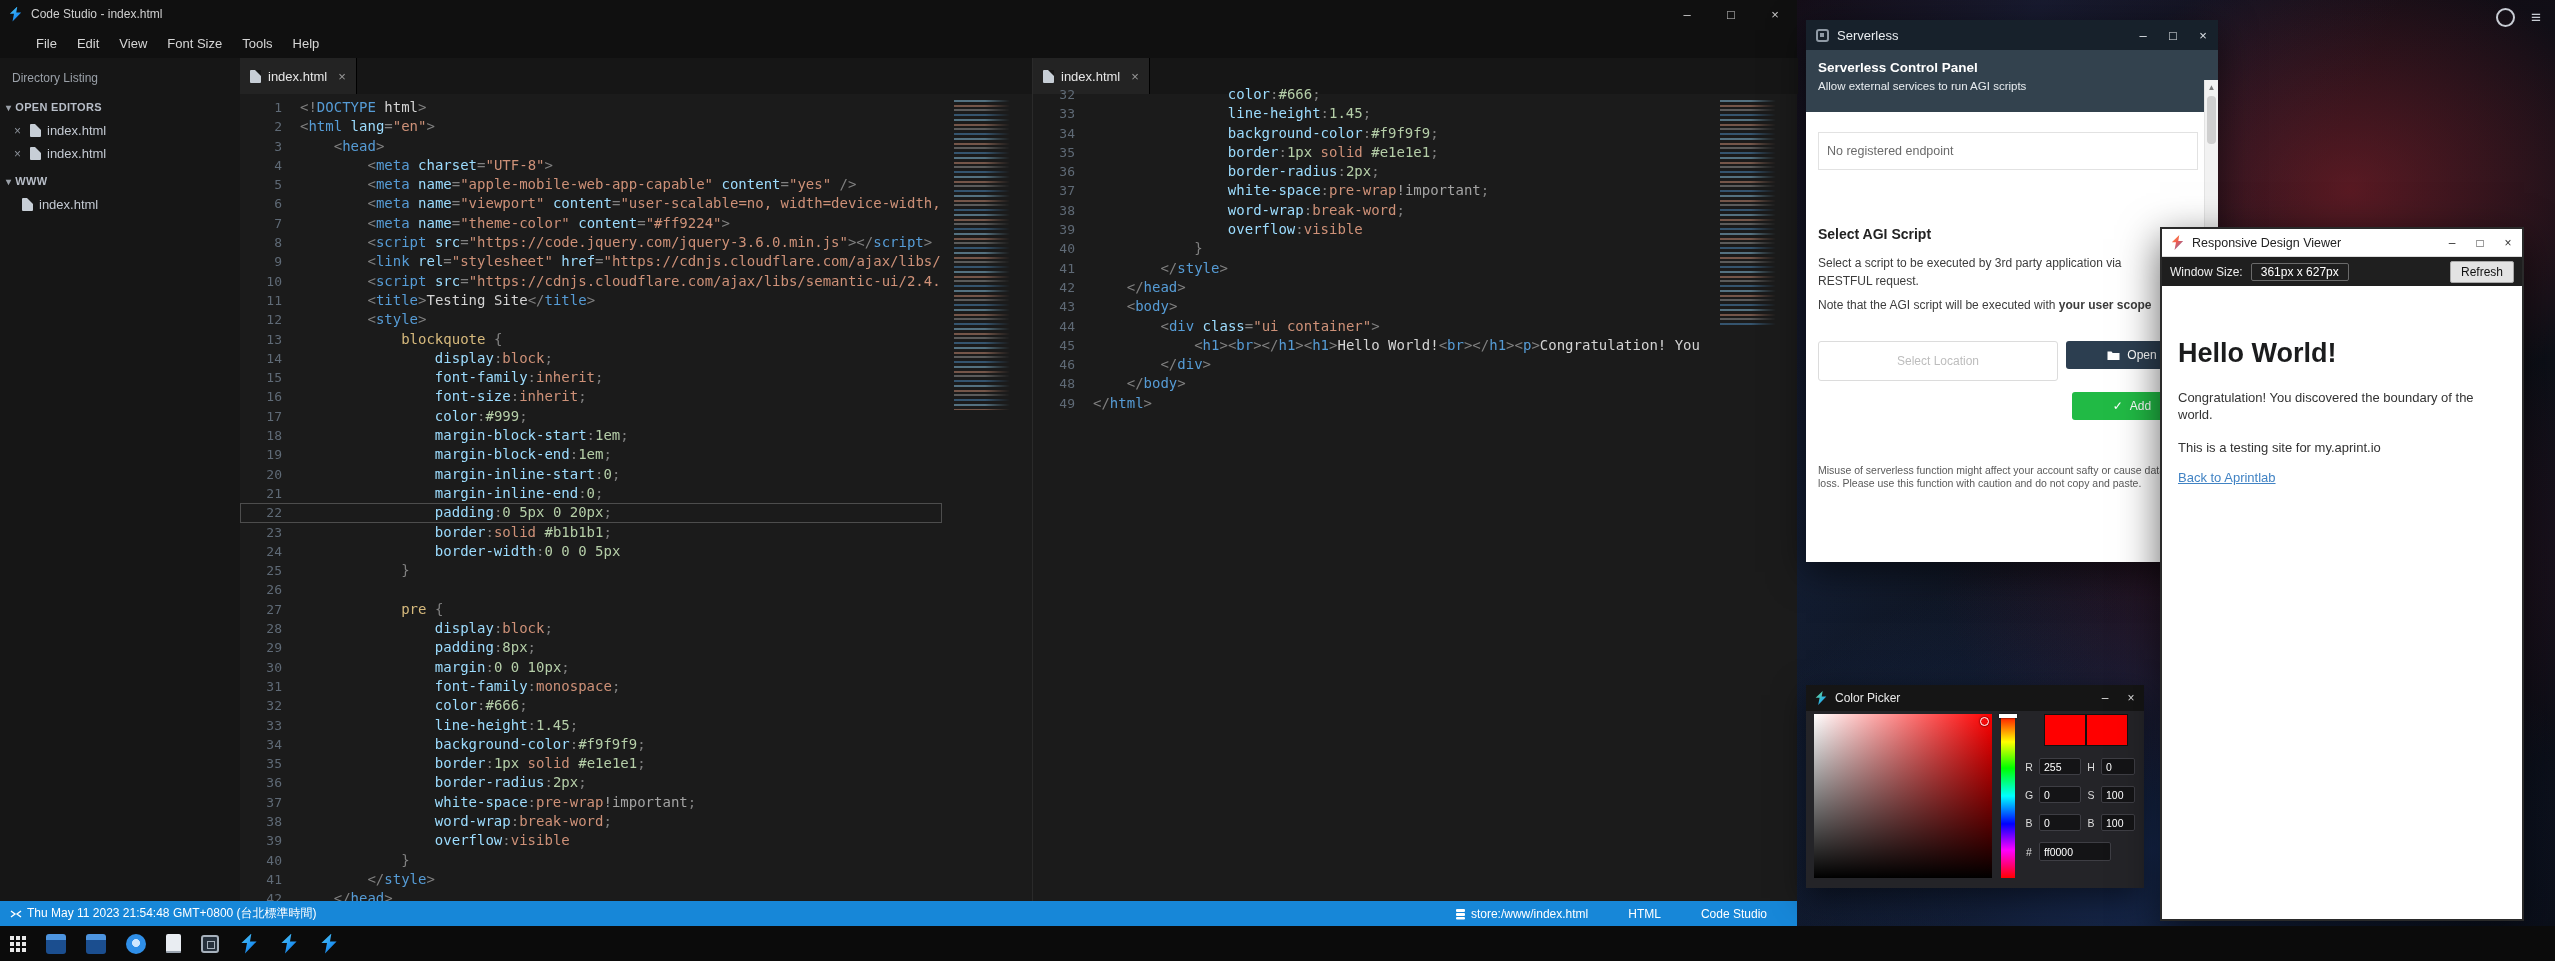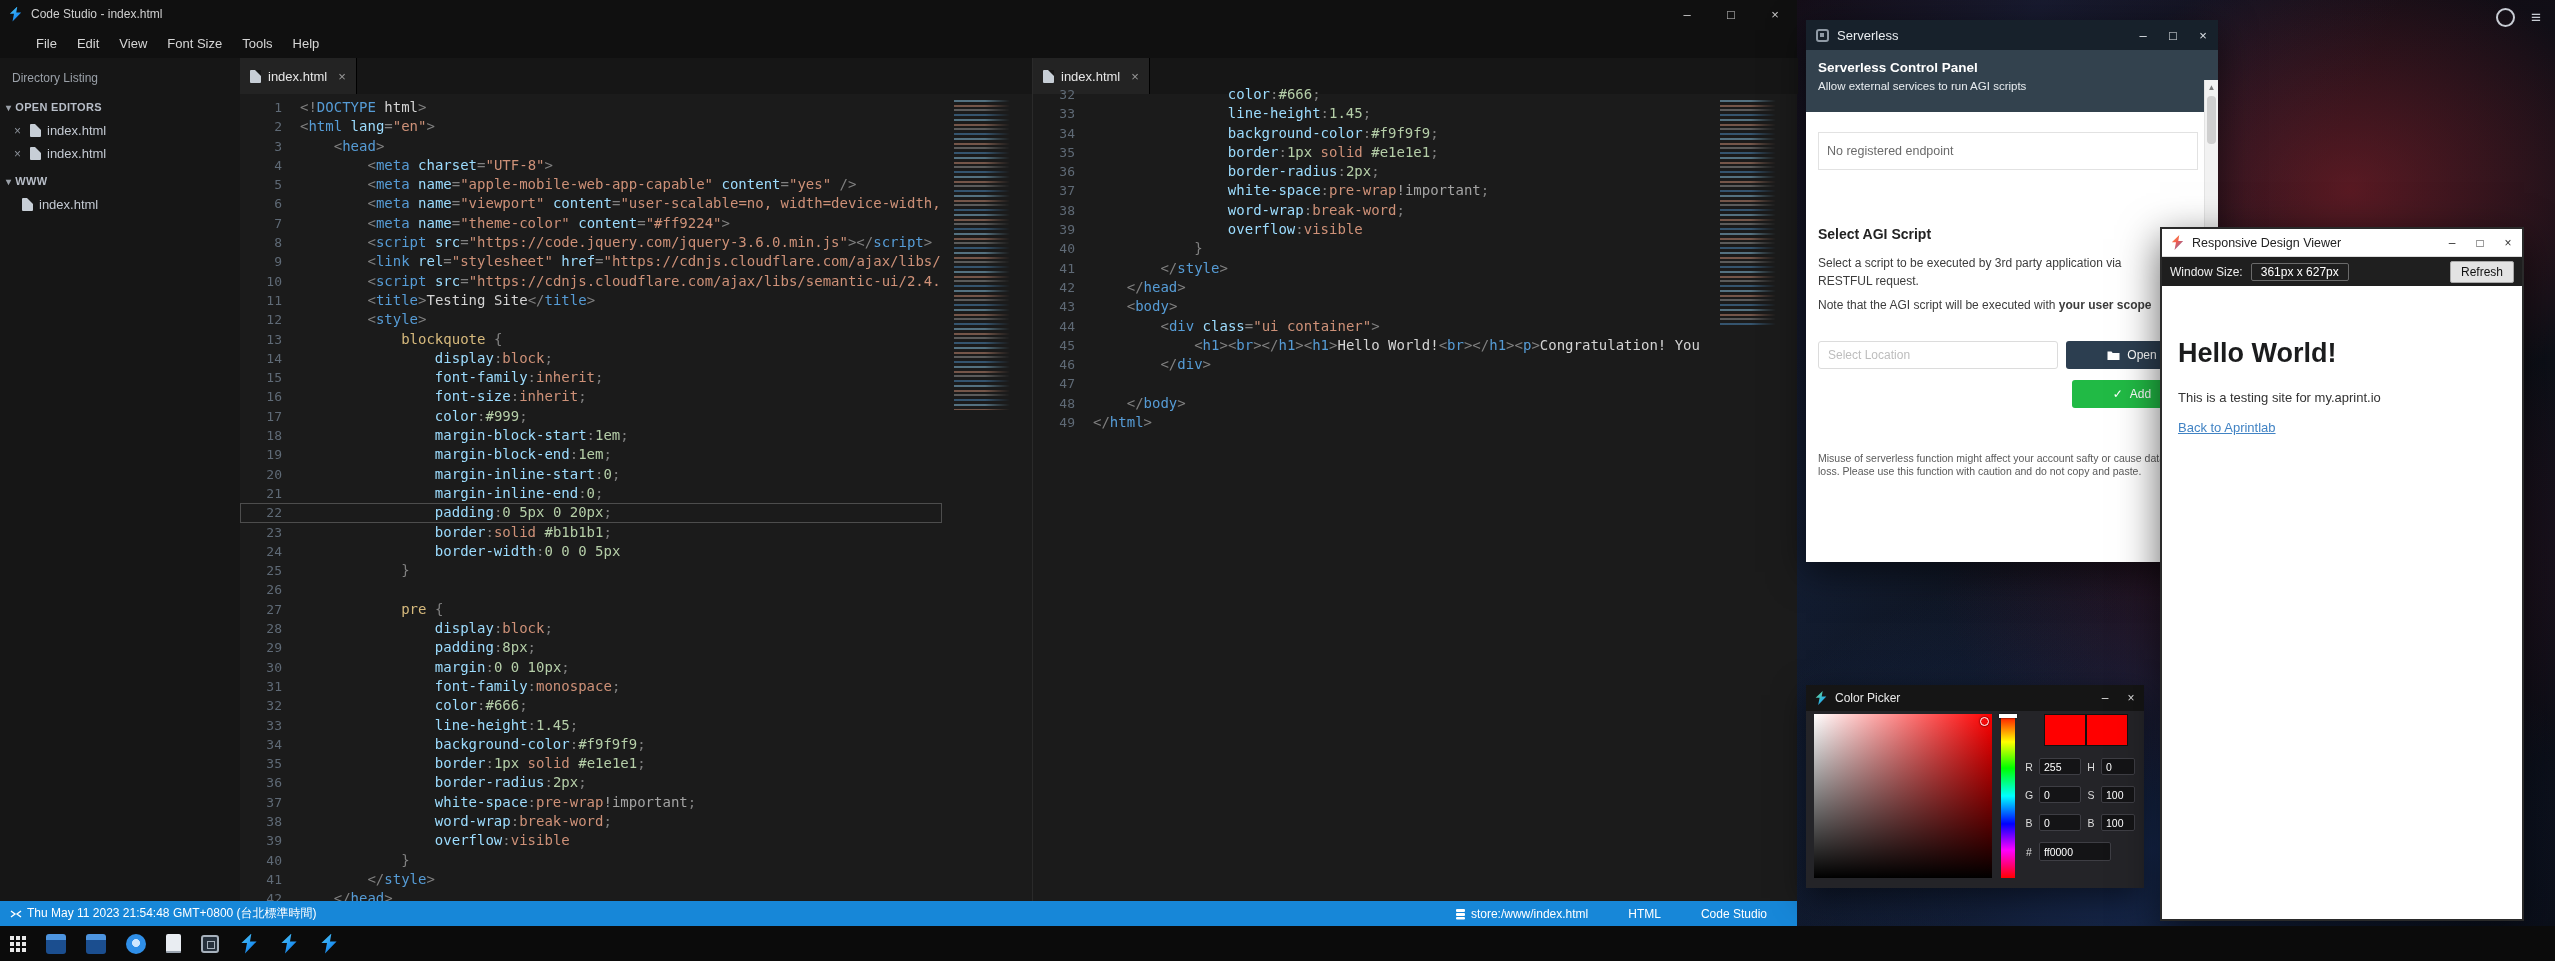--- a/index.html
+++ b/index.html
@@ -90,21 +90,21 @@
   .sl-head .h{font-size:13.5px;font-weight:bold;}
   .sl-head .s{font-size:11.5px;margin-top:5px;color:#e8ecef;}
   .sl-table{margin:20px 20px 0 12px;border-collapse:collapse;width:calc(100% - 32px);font-size:12.5px;color:#333;}
   .sl-table th{border:1px solid #e2e2e2;text-align:left;padding:7px 8px;font-weight:bold;}
   .sl-table td{border:1px solid #e2e2e2;padding:11px 8px;color:#6b6b6b;}
   .sl-section{margin:56px 20px 0 12px;}
   .sl-section h3{margin:0;font-size:14px;color:#222;}
   .sl-p{font-size:12px;color:#3c3c3c;line-height:18px;width:355px;margin-top:12px;}
   .sl-p + .sl-p{margin-top:6px;}
   .sl-form{display:flex;gap:8px;margin-top:27px;}
-  .sl-input{flex:1;height:28px;border:1px solid #dcdcdc;border-radius:3px;padding:0 9px;font-size:12px;color:#c2410c;box-sizing:border-box;background:#fff;}
+  .sl-input{flex:1;height:40px;border:1px solid #dcdcdc;border-radius:3px;padding:0 9px;font-size:12px;color:#c2410c;box-sizing:border-box;background:#fff;text-align:center;}
   .sl-input::placeholder{color:#bdbdbd;}
   .btn-open{flex:none;width:132px;height:28px;background:#2c3e50;color:#fff;border:none;border-radius:3px;font-size:12px;display:flex;align-items:center;justify-content:center;gap:7px;}
   .addrow{display:flex;margin-top:11px;}
   .btn-add{margin-left:auto;margin-right:6px;width:120px;height:28px;background:#21ba45;color:#fff;border:none;border-radius:3px;font-size:12px;display:flex;align-items:center;justify-content:center;gap:7px;}
   .sl-warn{margin:44px 20px 0 12px;font-size:10.5px;color:#5a5a5a;line-height:13px;width:370px;}
   .sl-scroll{position:absolute;right:0;top:30px;bottom:0;width:13px;background:#f2f2f2;border-left:1px solid #e3e3e3;}
   .sl-scroll .arrow{display:block;text-align:center;color:#7a7a7a;font-size:8px;padding-top:3px;}
   .sl-scroll .thumb{position:absolute;left:2px;right:2px;top:16px;height:48px;background:#cfcfcf;border-radius:4px;}
   
   .rdv-win{position:absolute;left:2160px;top:227px;width:364px;height:694px;background:#fff;border:2px solid #2a2a2a;box-sizing:border-box;box-shadow:0 12px 38px rgba(0,0,0,.6);z-index:20;}
@@ -264,21 +264,20 @@
                 <div class="code-line"><span class="ln">37</span><span class="code-text"><span class="tk-p">                </span><span class="tk-r">white-space</span><span class="tk-g">:</span><span class="tk-v">pre-wrap</span><span class="tk-k">!important</span><span class="tk-g">;</span></span></div>
                 <div class="code-line"><span class="ln">38</span><span class="code-text"><span class="tk-p">                </span><span class="tk-r">word-wrap</span><span class="tk-g">:</span><span class="tk-v">break-word</span><span class="tk-g">;</span></span></div>
                 <div class="code-line"><span class="ln">39</span><span class="code-text"><span class="tk-p">                </span><span class="tk-r">overflow</span><span class="tk-g">:</span><span class="tk-v">visible</span></span></div>
                 <div class="code-line"><span class="ln">40</span><span class="code-text"><span class="tk-p">            </span><span class="tk-g">}</span></span></div>
                 <div class="code-line"><span class="ln">41</span><span class="code-text"><span class="tk-p">        </span><span class="tk-g">&lt;/</span><span class="tk-t">style</span><span class="tk-g">&gt;</span></span></div>
                 <div class="code-line"><span class="ln">42</span><span class="code-text"><span class="tk-p">    </span><span class="tk-g">&lt;/</span><span class="tk-t">head</span><span class="tk-g">&gt;</span></span></div>
                 <div class="code-line"><span class="ln">43</span><span class="code-text"><span class="tk-p">    </span><span class="tk-g">&lt;</span><span class="tk-t">body</span><span class="tk-g">&gt;</span></span></div>
                 <div class="code-line"><span class="ln">44</span><span class="code-text"><span class="tk-p">        </span><span class="tk-g">&lt;</span><span class="tk-t">div</span><span class="tk-p"> </span><span class="tk-a">class</span><span class="tk-g">=</span><span class="tk-s">"ui container"</span><span class="tk-g">&gt;</span></span></div>
                 <div class="code-line"><span class="ln">45</span><span class="code-text"><span class="tk-p">            </span><span class="tk-g">&lt;</span><span class="tk-t">h1</span><span class="tk-g">&gt;&lt;</span><span class="tk-t">br</span><span class="tk-g">&gt;&lt;/</span><span class="tk-t">h1</span><span class="tk-g">&gt;&lt;</span><span class="tk-t">h1</span><span class="tk-g">&gt;</span><span class="tk-p">Hello World!</span><span class="tk-g">&lt;</span><span class="tk-t">br</span><span class="tk-g">&gt;&lt;/</span><span class="tk-t">h1</span><span class="tk-g">&gt;&lt;</span><span class="tk-t">p</span><span class="tk-g">&gt;</span><span class="tk-p">Congratulation! You dis</span></span></div>
                 <div class="code-line"><span class="ln">46</span><span class="code-text"><span class="tk-p">        </span><span class="tk-g">&lt;/</span><span class="tk-t">div</span><span class="tk-g">&gt;</span></span></div>
-                <div class="code-line"><span class="ln">47</span><span class="code-text"></span></div>
                 <div class="code-line"><span class="ln">48</span><span class="code-text"><span class="tk-p">    </span><span class="tk-g">&lt;/</span><span class="tk-t">body</span><span class="tk-g">&gt;</span></span></div>
                 <div class="code-line"><span class="ln">49</span><span class="code-text"><span class="tk-g">&lt;/</span><span class="tk-t">html</span><span class="tk-g">&gt;</span></span></div>
               </div>
             <div class="minimap" style="--mh:225px"></div>
           </div>
         </div>
       </div>
     </div>
 
     <div class="statusbar">
@@ -363,20 +362,21 @@
         <div class="win-btn">×</div>
       </div>
     </div>
     <div class="rdv-toolbar">
       <span class="lbl">Window Size:</span>
       <span class="rdv-sizebox">361px x 627px</span>
       <button class="btn-refresh">Refresh</button>
     </div>
     <div class="rdv-page">
       <h1>Hello World!</h1>
+      <p>Congratulation! You discovered the boundary of the world.</p>
       <p class="p2">This is a testing site for my.aprint.io</p>
       <a class="rdv-link" href="#">Back to Aprintlab</a>
     </div>
   </div>
 
   <div class="cp-win">
     <div class="cp-title">
       <span class="cp-logo"></span>
       <span>Color Picker</span>
       <div class="win-controls">

